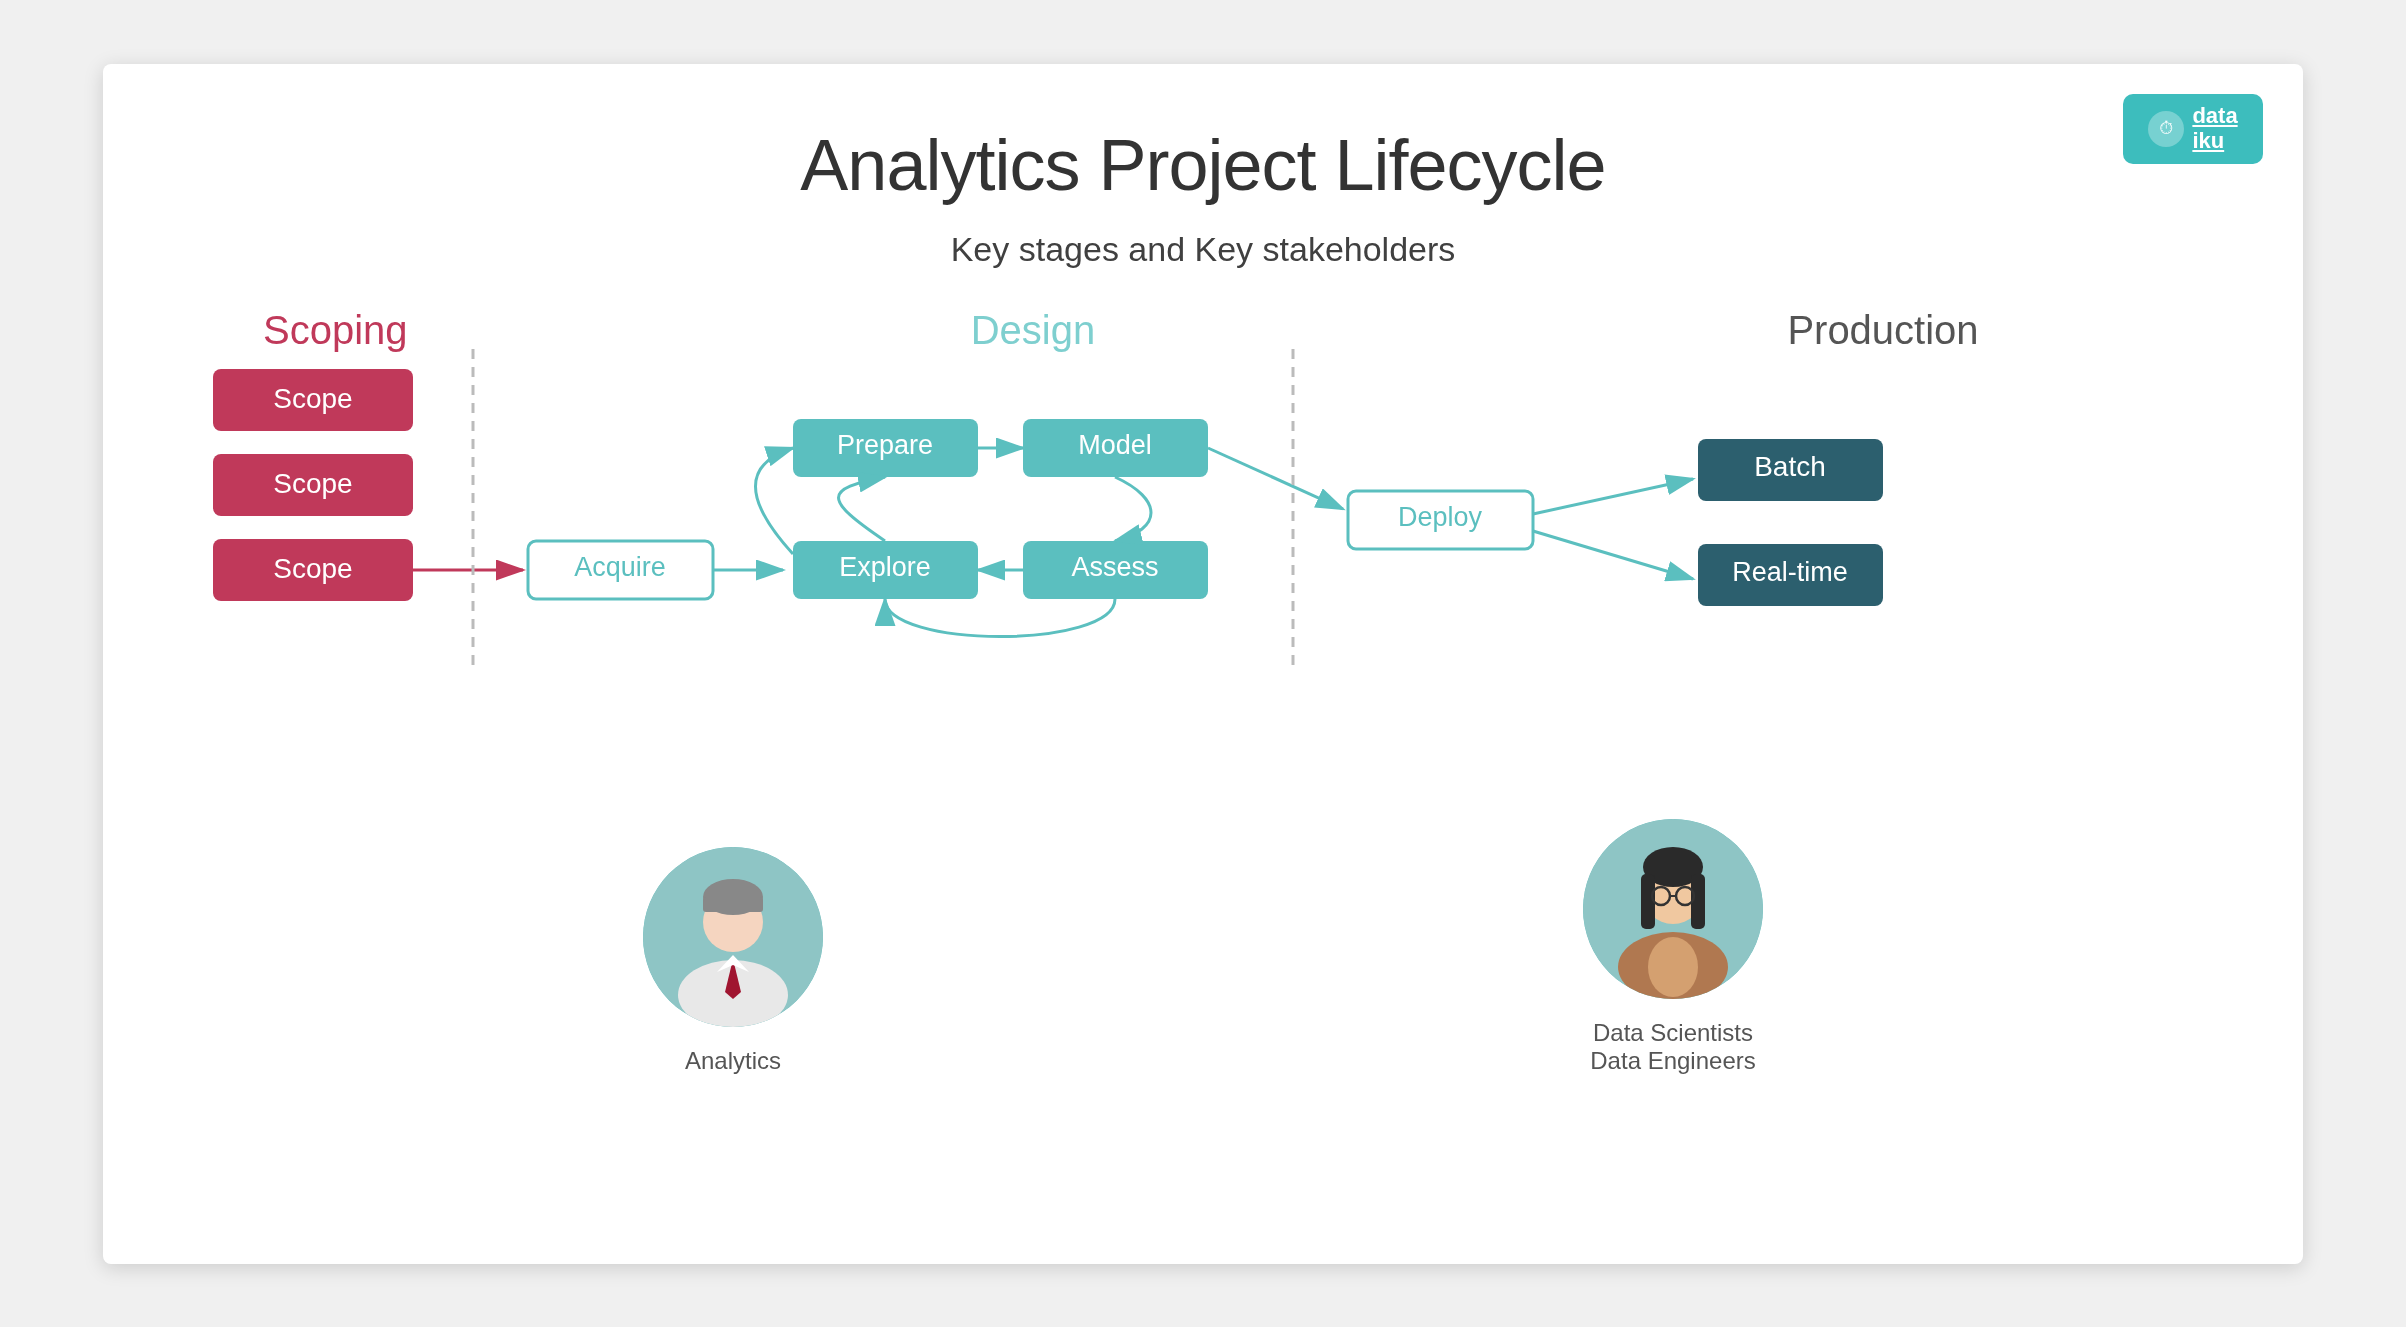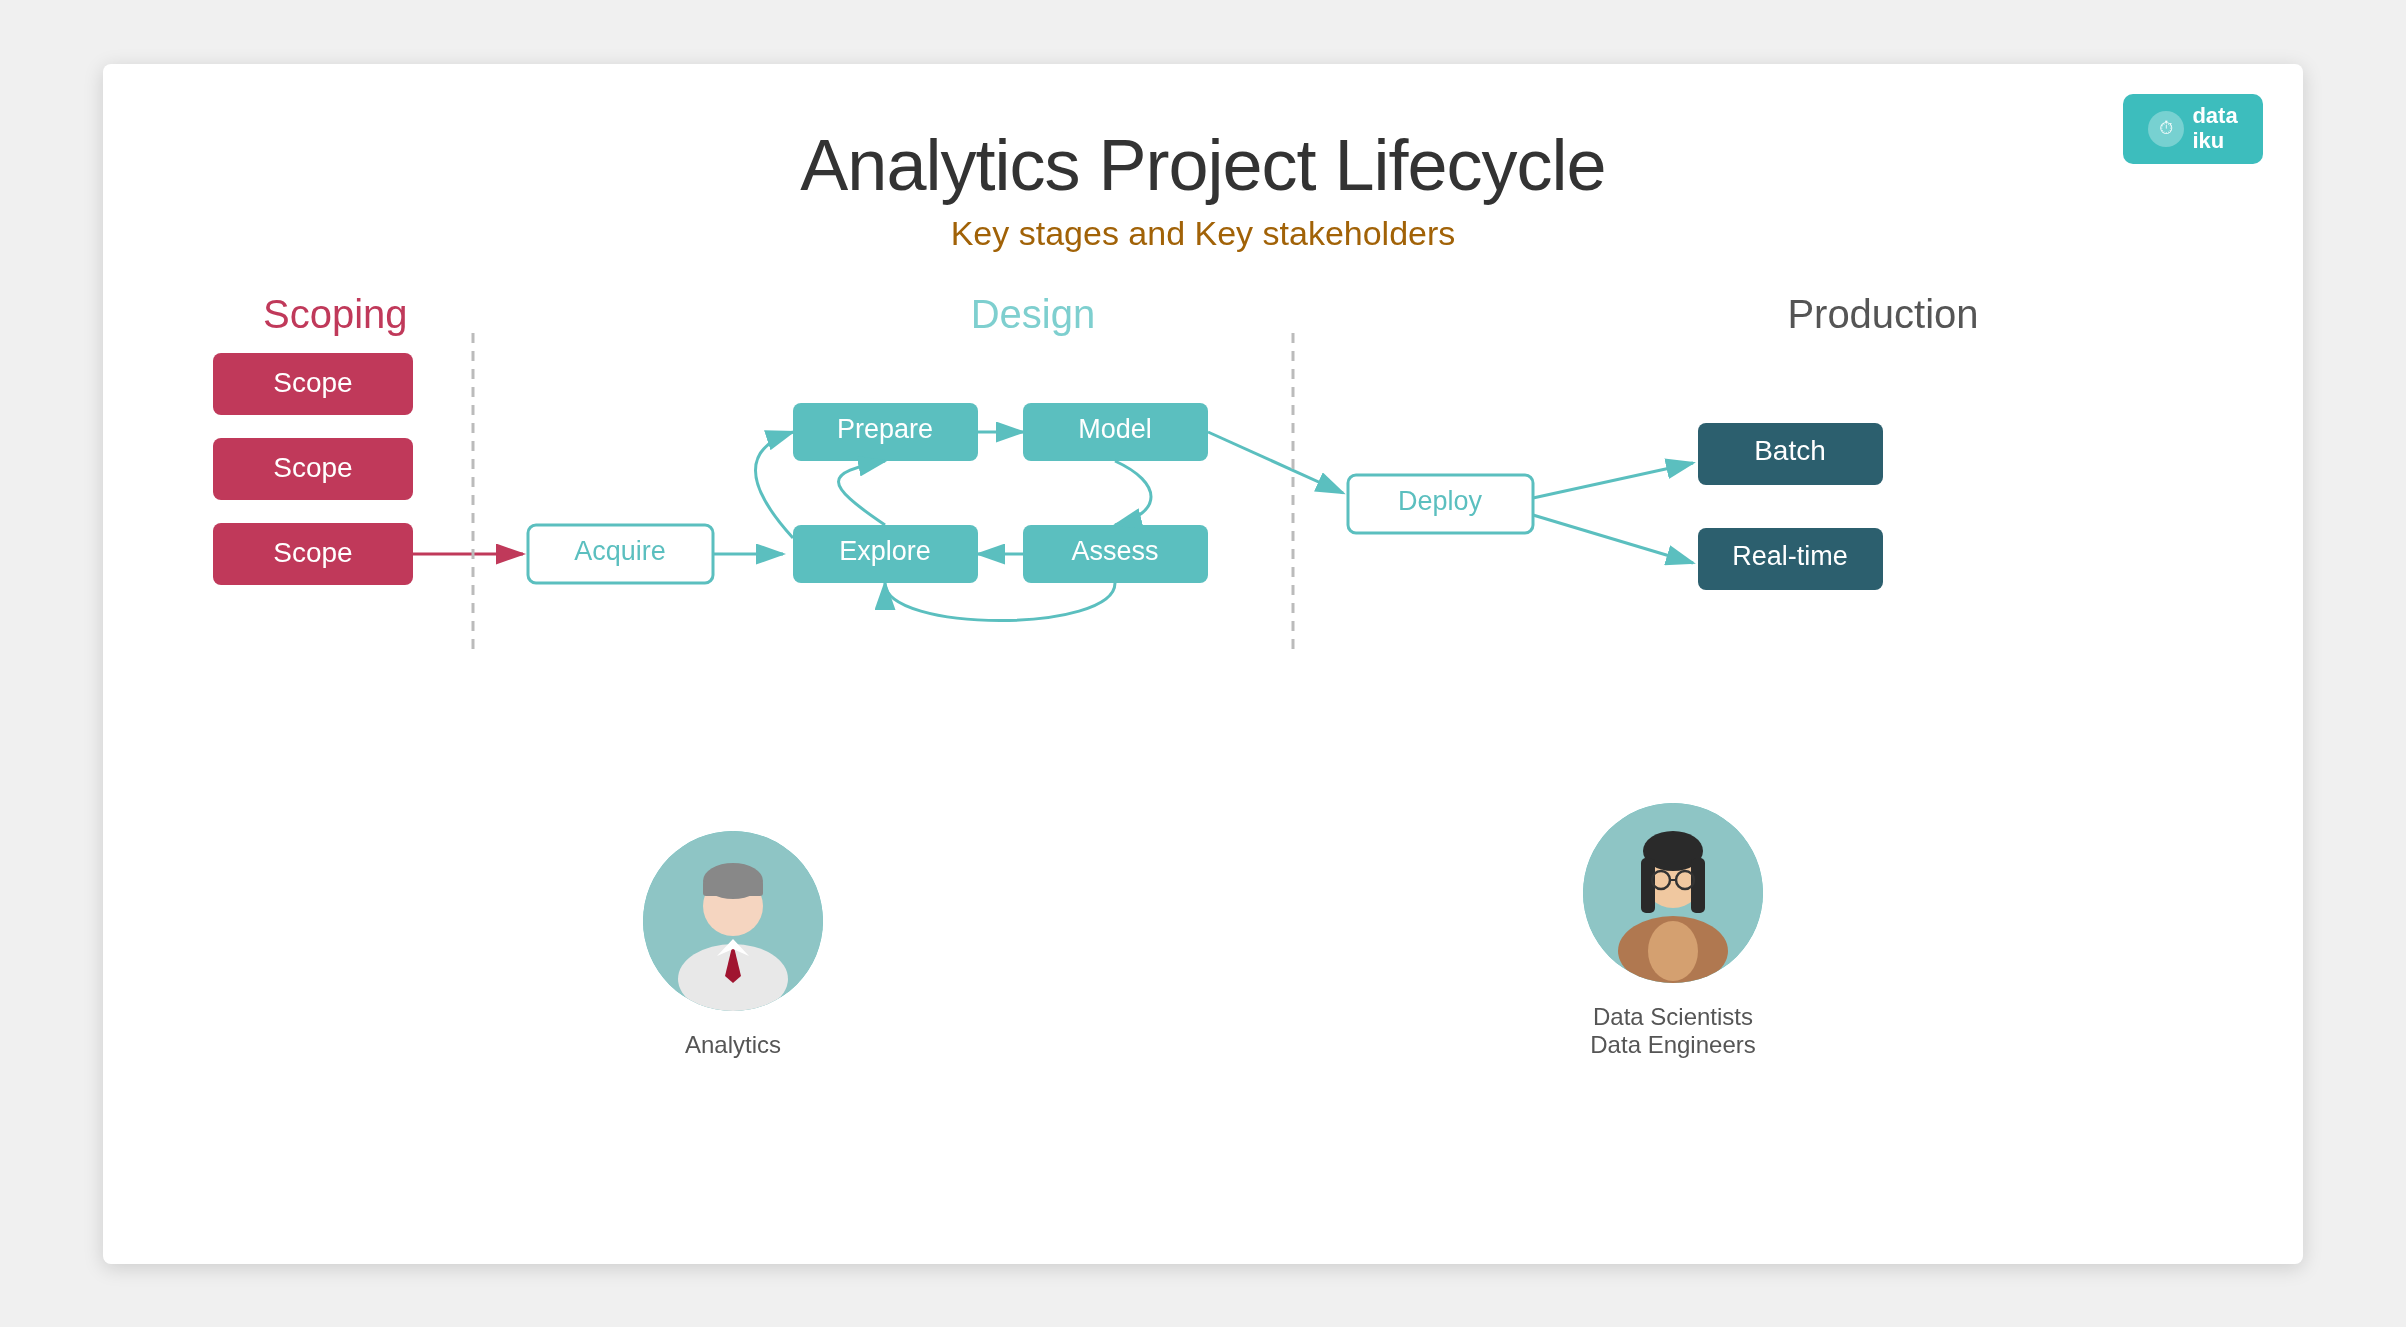--- a/index.html
+++ b/index.html
@@ -33,23 +33,23 @@
 
     .title {
       font-size: 72px;
       font-weight: 300;
       color: #333;
       letter-spacing: -1px;
     }
 
     .subtitle {
       font-size: 34px;
-      color: #a16207;
+      color: #404040;
       font-weight: 400;
-      margin-top: 8px;
+      margin-top: 24px;
     }
 
     
     .logo {
       position: absolute;
       top: 30px;
       right: 40px;
       background: #3dbdbd;
       border-radius: 10px;
       width: 140px;
@@ -70,20 +70,21 @@
       justify-content: center;
       color: white;
       font-size: 18px;
     }
 
     .logo-text {
       color: white;
       font-size: 22px;
       font-weight: 600;
       line-height: 1.1;
+      text-decoration: underline;
     }
 
     .persona {
       display: flex;
       flex-direction: column;
       align-items: center;
       gap: 20px;
     }
 
     .avatar-circle {

